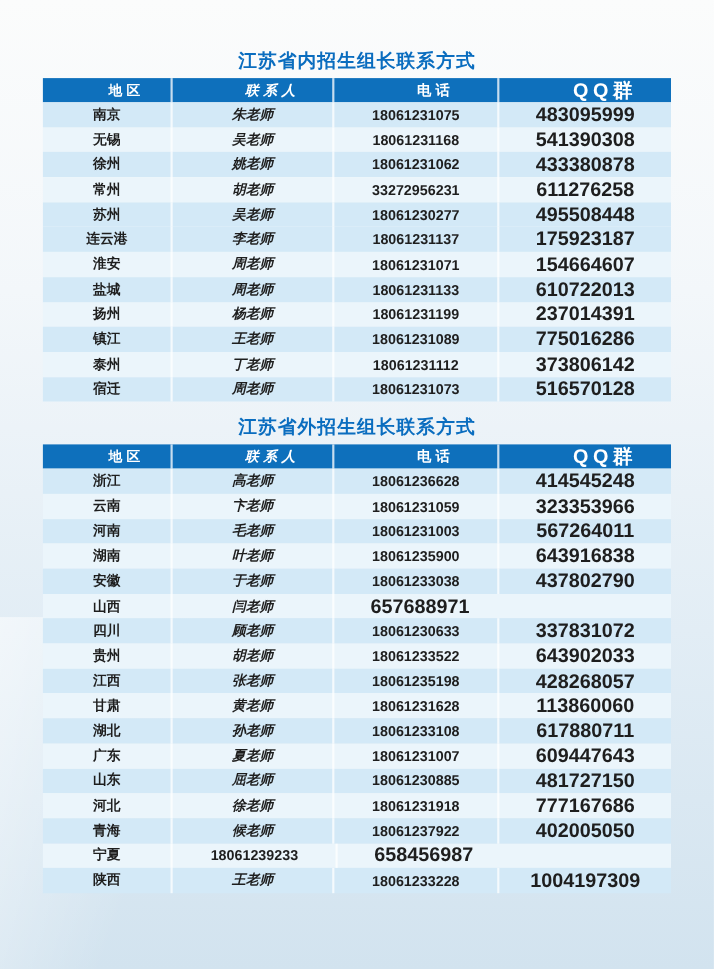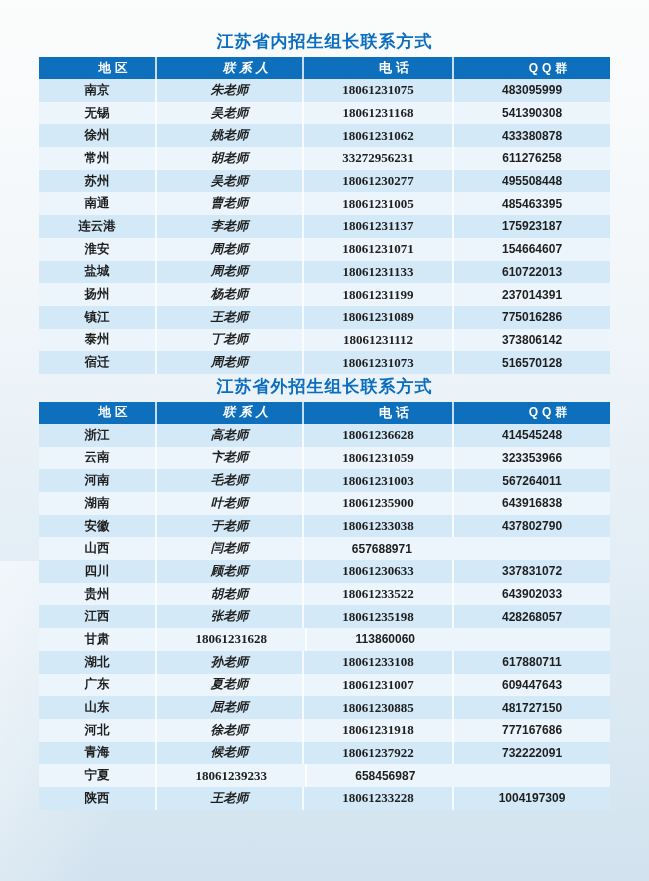--- a/index.html
+++ b/index.html
@@ -26,22 +26,22 @@
   .table-title {
     margin: 0;
     padding: 0;
     text-align: center;
     font-size: 17px;
     line-height: 18px;
     font-weight: bold;
     letter-spacing: 1px;
     color: var(--title, #0a6dbf);
   }
-  .title-1 { padding-top: 33px; }
-  .title-2 { padding-top: 4px; }
+  .title-1 { padding-top: 47px; }
+  .title-2 { padding-top: 15px; }
   .ctable { width: 571px; margin-top: 6px; }
   .thead {
     display: flex;
     height: 22px;
     background: var(--header-bg, #0e70bc);
   }
   .th {
     display: flex;
     align-items: center;
     justify-content: center;
@@ -62,22 +62,22 @@
     align-items: center;
     justify-content: center;
     color: var(--cell-text, #1e1e1e);
     font-size: 12.5px;
     font-weight: 600;
     box-sizing: border-box;
   }
   .td:not(:last-child) { border-right: 2px solid rgba(255,255,255,0.75); }
   .col0 { width: 20.7%; }
   .col1 { width: 25.7%; font-style: italic; }
-  .col2 { width: 26.3%; font-size: 13px; font-family: Liberation Serif, serif; }
-  .col3 { width: 27.3%; font-size: 12px; }
+  .col2 { width: 26.3%; font-size: 13px; }
+  .col3 { width: 27.3%; font-size: 18px; }
 </style>
 </head>
 <body>
 
 <div class="corner-glow"></div>
 
 <div class="page">
 
   <h2 class="table-title title-1">江苏省内招生组长联系方式</h2>
 
@@ -112,26 +112,20 @@
           <div class="td col1">胡老师</div>
           <div class="td col2">33272956231</div>
           <div class="td col3">611276258</div>
         </div>
         <div class="tr odd">
           <div class="td col0">苏州</div>
           <div class="td col1">吴老师</div>
           <div class="td col2">18061230277</div>
           <div class="td col3">495508448</div>
         </div>
-        <div class="tr even">
-          <div class="td col0">南通</div>
-          <div class="td col1">曹老师</div>
-          <div class="td col2">18061231005</div>
-          <div class="td col3">485463395</div>
-        </div>
         <div class="tr odd">
           <div class="td col0">连云港</div>
           <div class="td col1">李老师</div>
           <div class="td col2">18061231137</div>
           <div class="td col3">175923187</div>
         </div>
         <div class="tr even">
           <div class="td col0">淮安</div>
           <div class="td col1">周老师</div>
           <div class="td col2">18061231071</div>
@@ -228,20 +222,21 @@
           <div class="td col3">643902033</div>
         </div>
         <div class="tr odd">
           <div class="td col0">江西</div>
           <div class="td col1">张老师</div>
           <div class="td col2">18061235198</div>
           <div class="td col3">428268057</div>
         </div>
         <div class="tr even">
           <div class="td col0">甘肃</div>
+          <div class="td col1">黄老师</div>
           <div class="td col2">18061231628</div>
           <div class="td col3">113860060</div>
         </div>
         <div class="tr odd">
           <div class="td col0">湖北</div>
           <div class="td col1">孙老师</div>
           <div class="td col2">18061233108</div>
           <div class="td col3">617880711</div>
         </div>
         <div class="tr even">
@@ -259,21 +254,21 @@
         <div class="tr even">
           <div class="td col0">河北</div>
           <div class="td col1">徐老师</div>
           <div class="td col2">18061231918</div>
           <div class="td col3">777167686</div>
         </div>
         <div class="tr odd">
           <div class="td col0">青海</div>
           <div class="td col1">候老师</div>
           <div class="td col2">18061237922</div>
-          <div class="td col3">732222091</div>
+          <div class="td col3">402005050</div>
         </div>
         <div class="tr even">
           <div class="td col0">宁夏</div>
           <div class="td col2">18061239233</div>
           <div class="td col3">658456987</div>
         </div>
         <div class="tr odd">
           <div class="td col0">陕西</div>
           <div class="td col1">王老师</div>
           <div class="td col2">18061233228</div>

